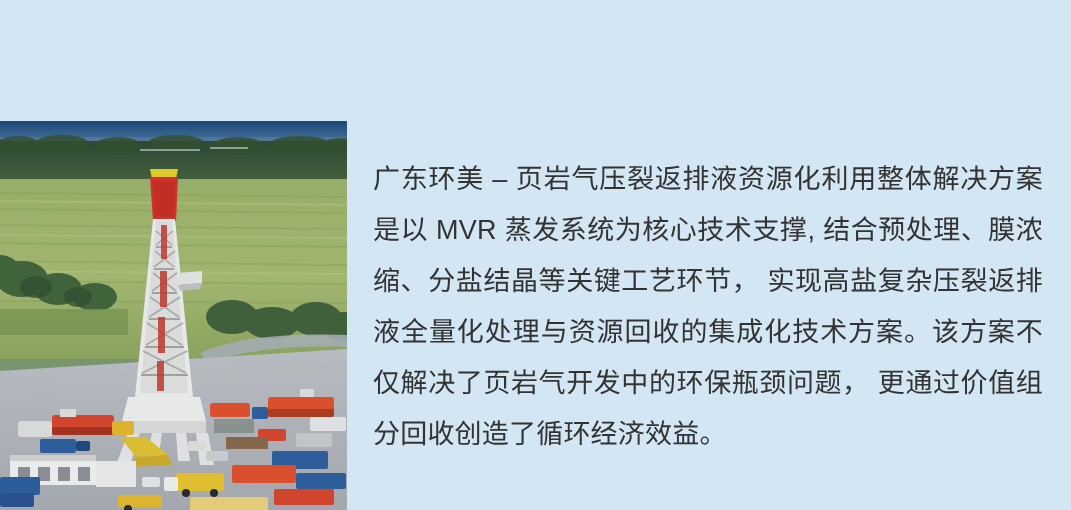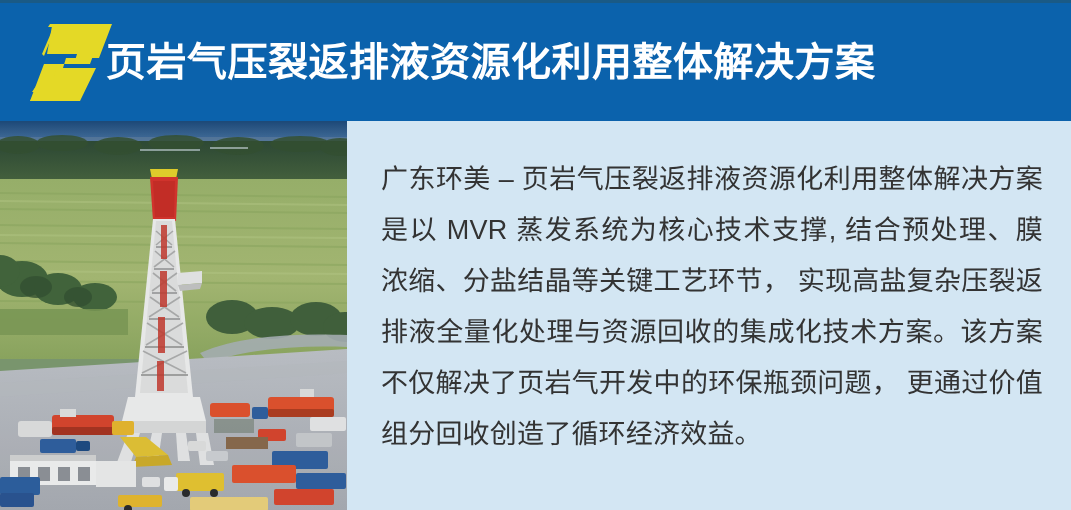--- a/index.html
+++ b/index.html
@@ -77,51 +77,39 @@
 
   
   .text-panel {
     position: absolute;
     left: 347px;
     top: 121px;
     width: 724px;
     height: 292px;
     background: #d3e6f3;
     box-sizing: border-box;
-    padding: 33px 28px 0 34px;
+    padding: 33px 28px 0 26px;
   }
   .body-copy {
     color: #333333;
     font-size: 27px;
     line-height: 51px;
     letter-spacing: 0.2px;
     text-align: justify;
     text-justify: inter-character;
     margin: 0;
     font-family: "Liberation Sans", "DejaVu Sans", sans-serif;
     font-weight: 400;
   }
 </style>
 </head>
 <body>
 
 <div class="page">
 
-  <div class="header-banner">
-
-    <div class="section-number">
-      <svg width="82" height="80" viewBox="0 0 82 80">
-        <path d="M18 3 L72 3 L58 40 L25 40 L22 52 L54 52 L48 68 L2 68 L6 62 L4 70 L0 77 L50 77 L66 44 L33 44 L36 34 L69 34 L82 0 L20 0 Z" fill="#e4d926"></path>
-        <path d="M22 2 L74 2 L60 40 L27 40 L24 52 L56 52 L49 77 L0 77 L14 40 L44 40 L47 30 L17 30 Z" fill="#e4d926"></path>
-        <path d="M12 30 L24 2 L26 2 L14 32 Z" fill="#e4d926"></path>
-      </svg>
-    </div>
-
-    <div class="header-title">页岩气压裂返排液资源化利用整体解决方案</div>
-  </div>
 
   <div class="photo-panel">
     <svg class="photo-svg" viewBox="0 0 347 389" preserveAspectRatio="xMidYMid slice">
       <defs>
         <linearGradient id="skyGrad" x1="0" y1="0" x2="0" y2="1">
           <stop offset="0%" stop-color="#1d4a78"></stop>
           <stop offset="100%" stop-color="#4a74a0"></stop>
         </linearGradient>
         <linearGradient id="fieldGrad" x1="0" y1="0" x2="0" y2="1">
           <stop offset="0%" stop-color="#9cb46a"></stop>

